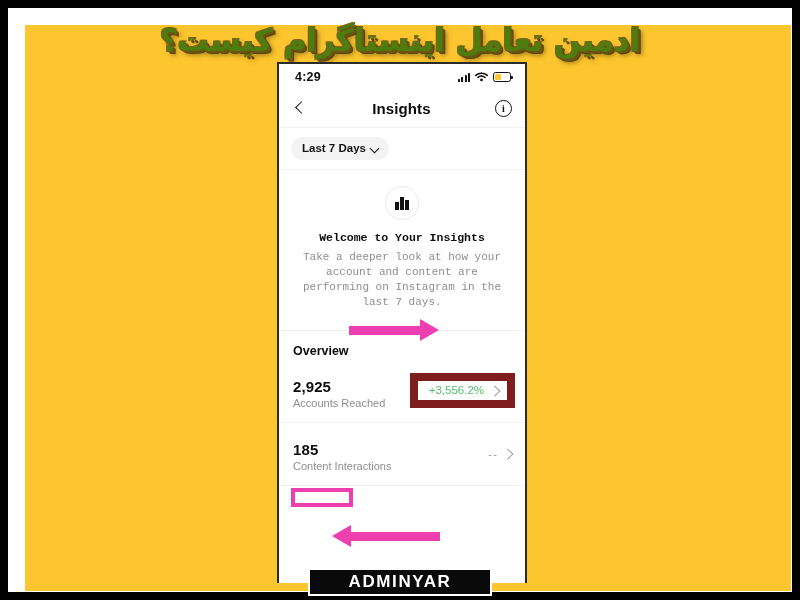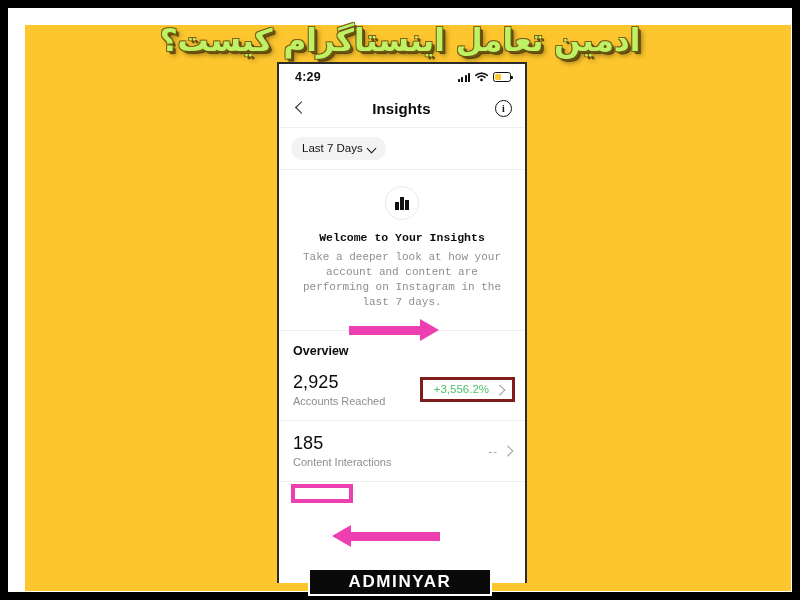--- a/index.html
+++ b/index.html
@@ -31,21 +31,21 @@
 
   
   #headline {
     position:absolute; left:17px; top:19px;
     width:766px; height:42px;
     display:flex; align-items:center; justify-content:center;
     direction:rtl;
     font-family:"DejaVu Sans", sans-serif;
     font-size:31px;
     font-weight:bold;
-    color:#bef264;
+    color:#4d7c0f;
     letter-spacing:0px;
     white-space:nowrap;
     text-shadow:
        2px 2px 0 #6b5410,
        3px 3px 0 #5a460d,
       -1px -1px 0 #7d6316,
        1px -1px 0 #7d6316,
       -1px  1px 0 #7d6316,
        4px 4px 5px rgba(60,45,5,.55);
   }
@@ -112,21 +112,21 @@
     font-size:10px; font-weight:bold; font-family:"Liberation Serif", serif;
     color:#111; line-height:1;
   }
 
   
   .filterbar { padding:9px 0 9px 12px; border-bottom:1px solid #efefef; }
   .chip {
     display:inline-flex; align-items:center; gap:5px;
     background:#f3f3f3; border-radius:14px;
     padding:5px 11px 6px 11px;
-    font-size:11.5px; font-weight:normal; color:#131313;text-align:center;
+    font-size:11.5px; font-weight:bold; color:#131313;text-align:center;
   }
   .chev-d { width:7px; height:7px; position:relative; }
   .chev-d::before{
     content:''; position:absolute; left:0; top:0;
     width:6px; height:6px;
     border-right:1.6px solid #131313; border-bottom:1.6px solid #131313;
     transform:rotate(45deg);
   }
 
   
@@ -151,36 +151,36 @@
     padding:13px 14px 8px 14px;
   }
   .sec-title { font-size:12.5px; font-weight:bold; color:#0c0c0c; }
   .see-all { font-size:11.5px; font-weight:bold; color:#1b93e8; }
 
   .metric-row {
     display:flex; align-items:center; justify-content:space-between;
     padding:6px 12px 13px 14px;
   }
   .metric-left { display:flex; flex-direction:column; gap:2px; }
-  .metric-value { font-size:18px; font-weight:normal; color:#0b0b0b; letter-spacing:.1px; }
+  .metric-value { font-size:15px; font-weight:bold; color:#0b0b0b; letter-spacing:.1px;margin-top:6px; }
   .metric-label { font-size:11px; color:#8e8e8e; }
   .metric-right { display:flex; align-items:center; gap:6px; }
   .delta-pos { font-size:11.5px; color:#4fbf6a; font-weight:normal; }
   .delta-null { font-size:11.5px; color:#9a9a9a; letter-spacing:1px; }
   .chev-r { width:9px; height:9px; position:relative; }
   .chev-r::before{
     content:''; position:absolute; left:0; top:1px;
     width:6.5px; height:6.5px;
     border-right:1.5px solid #9a9a9a; border-top:1.5px solid #9a9a9a;
     transform:rotate(45deg);
   }
 
   
   .hl-box {
-    border:3px solid #7f1d1d;
+    border:8px solid #7f1d1d;
     background:#ffffff;
     padding:3px 7px 4px 11px;
     display:flex; align-items:center; gap:7px;
     margin-right:-2px;
   }
 
   
   .post-row {
     display:flex; align-items:flex-start; justify-content:space-between;
     padding:2px 12px 0 12px;

